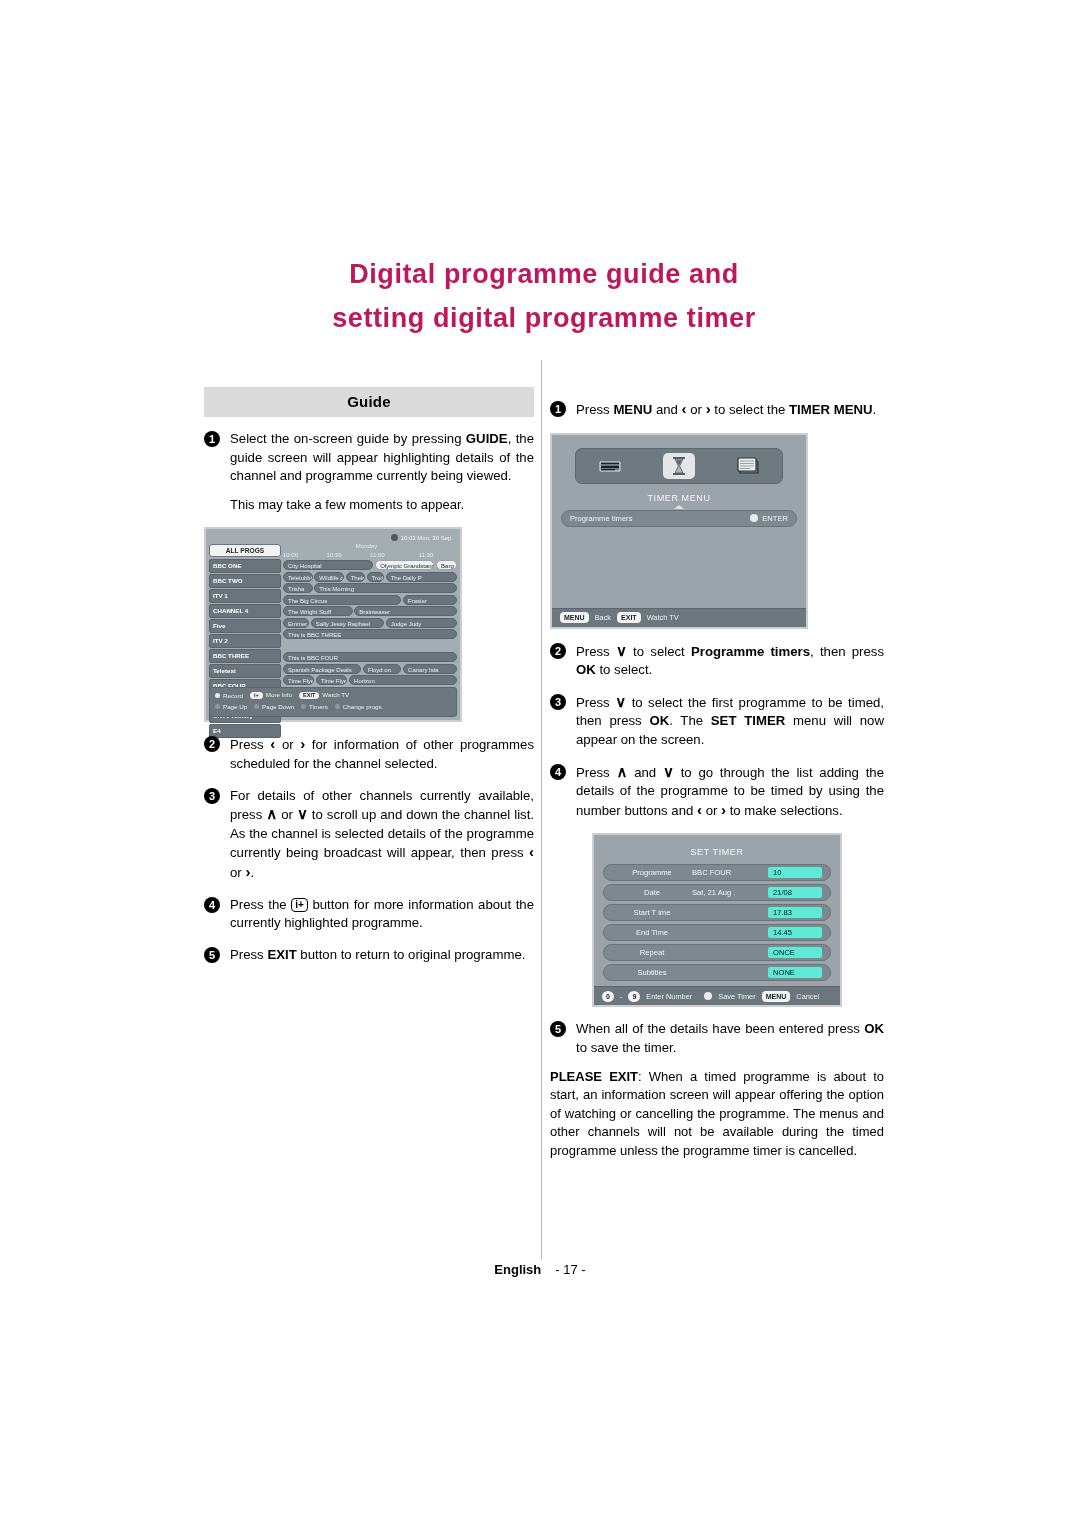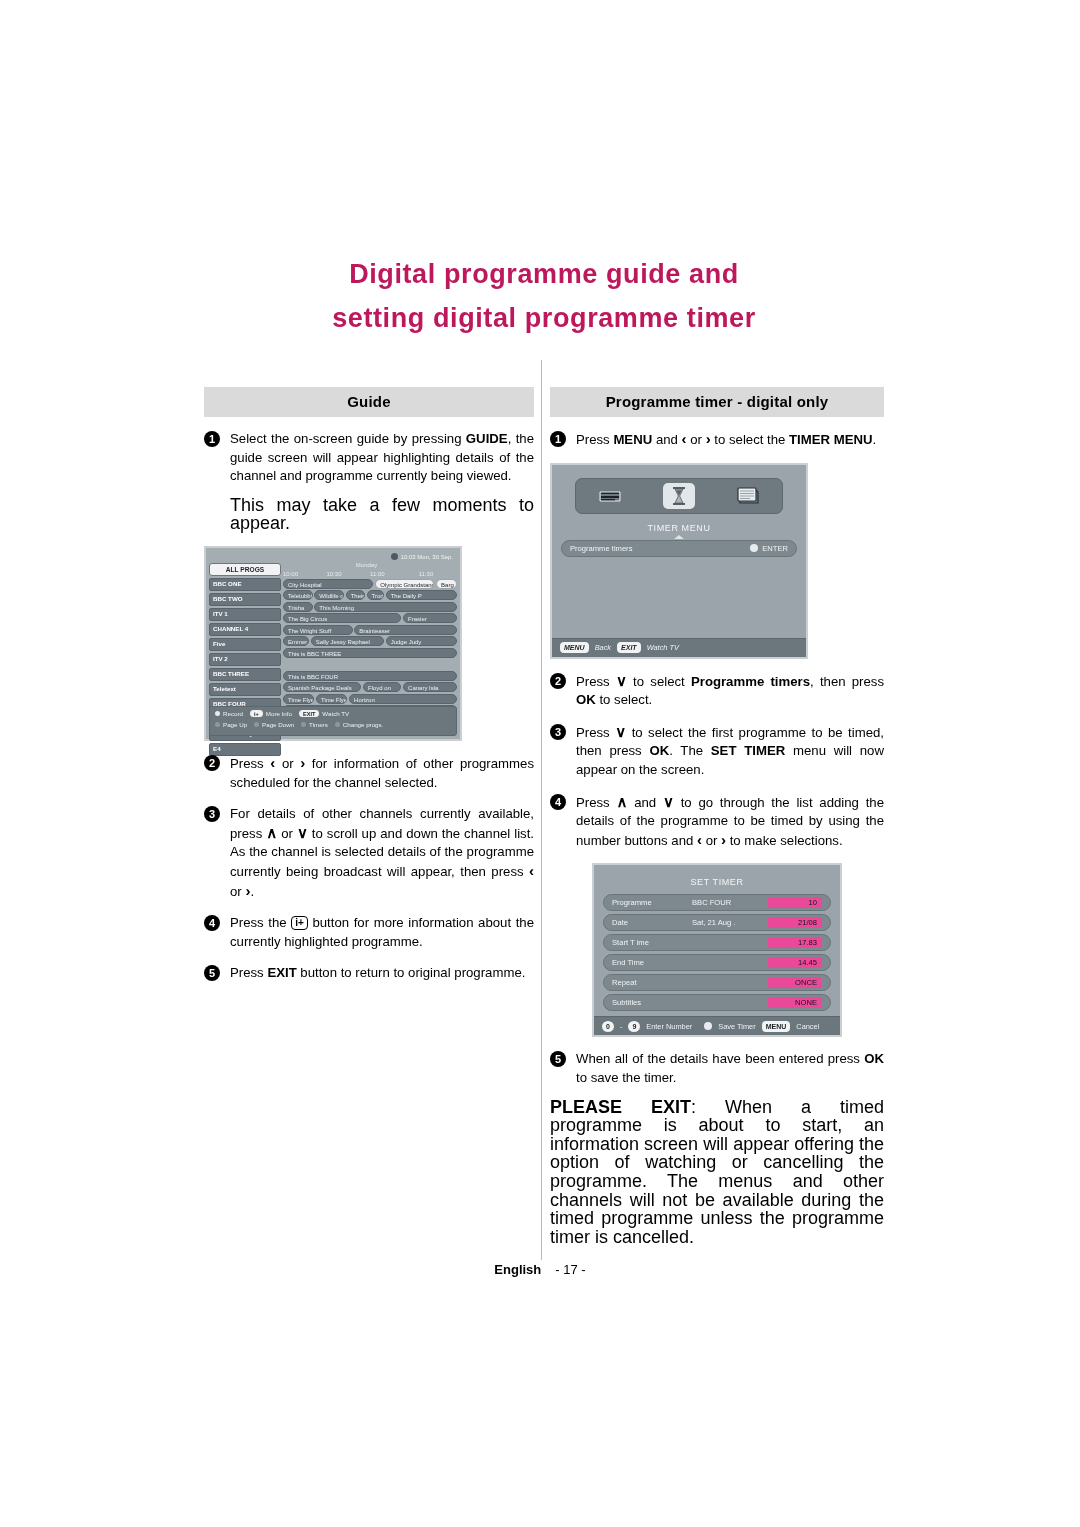--- a/index.html
+++ b/index.html
@@ -88,21 +88,21 @@
     height: 16px;
     border-radius: 50%;
     background: #000;
     color: #fff;
     font-size: 11px;
     font-weight: bold;
     line-height: 16px;
     text-align: center;
   }
   .para {
-    font-size: 18px;
+    font-size: 13px;
     line-height: 18.6px;
     text-align: justify;
     margin-top: 10px;
   }
   .para.noindent { padding-left: 26px; }
   .intro-italic {
     font-style: italic;
     font-size: 13.2px;
     line-height: 18.4px;
     text-align: justify;
@@ -295,30 +295,30 @@
     height: 15px;
     line-height: 15px;
     font-size: 7.6px;
     color: #f2f5f6;
     padding: 0 8px;
     margin-bottom: 3px;
     display: flex;
     align-items: center;
     position: relative;
   }
-  .osd-row .lbl { flex: none; width: 80px; }
+  .osd-row .lbl { flex: none; width: 80px; text-align: center; }
   .osd-row .mid { flex: 1; }
   .osd-row .right { margin-left: auto; display:flex; align-items:center; gap:4px; }
   .val-box {
-    background: #ec4899;
+    background: #5eead4;
     color: #11161a;
     font-size: 7.6px;
     border-radius: 2px;
     min-width: 44px;
-    text-align: right;
+    text-align: left;
     height: 11px;
     line-height: 11px;
     padding: 0 5px;
   }
   .nav-dot {
     width: 8px; height: 8px; border-radius: 50%;
     background: #e8ecee;
     display: inline-block;
     position: relative;
   }
@@ -498,21 +498,20 @@
     </div>
 
     <div class="step">
       <span class="bullet">5</span>
       <span>Press </span><b>EXIT</b><span> button to return to original programme.</span>
     </div>
   </div>
 
   <div class="col-right">
 
-    <div class="section-head">Programme timer - digital only</div>
 
 
     <div class="step">
       <span class="bullet">1</span>
       <span>Press </span><b>MENU</b><span> and </span><span class="arrow">‹</span><span> or </span><span class="arrow">›</span><span> to select the </span><b>TIMER MENU</b><span>.</span>
     </div>
 
     <div class="osd" style="margin-top:13px;height:196px;">
       <div class="osd-inner">
         <div class="icon-bar">
@@ -553,21 +552,21 @@
 
         <div class="osd-row">
           <span class="mid">Programme timers</span>
           <span class="right">
             <span class="nav-dot"></span>
             <span>ENTER</span>
           </span>
         </div>
       </div>
 
-      <div class="osd-foot" style="position:absolute;left:0;right:0;bottom:0;margin-top:0;font-style:italic;">
+      <div class="osd-foot" style="position:absolute;left:0;right:0;bottom:0;margin-top:0;">
         <span class="kbtn">MENU</span>
         <span>Back</span>
         <span class="kbtn">EXIT</span>
         <span>Watch TV</span>
       </div>
     </div>
 
     <div class="step">
       <span class="bullet">2</span>
       <span>Press </span><span class="arrow">∨</span><span> to select </span><b>Programme timers</b><span>, then press </span><b>OK</b><span> to select.</span>

